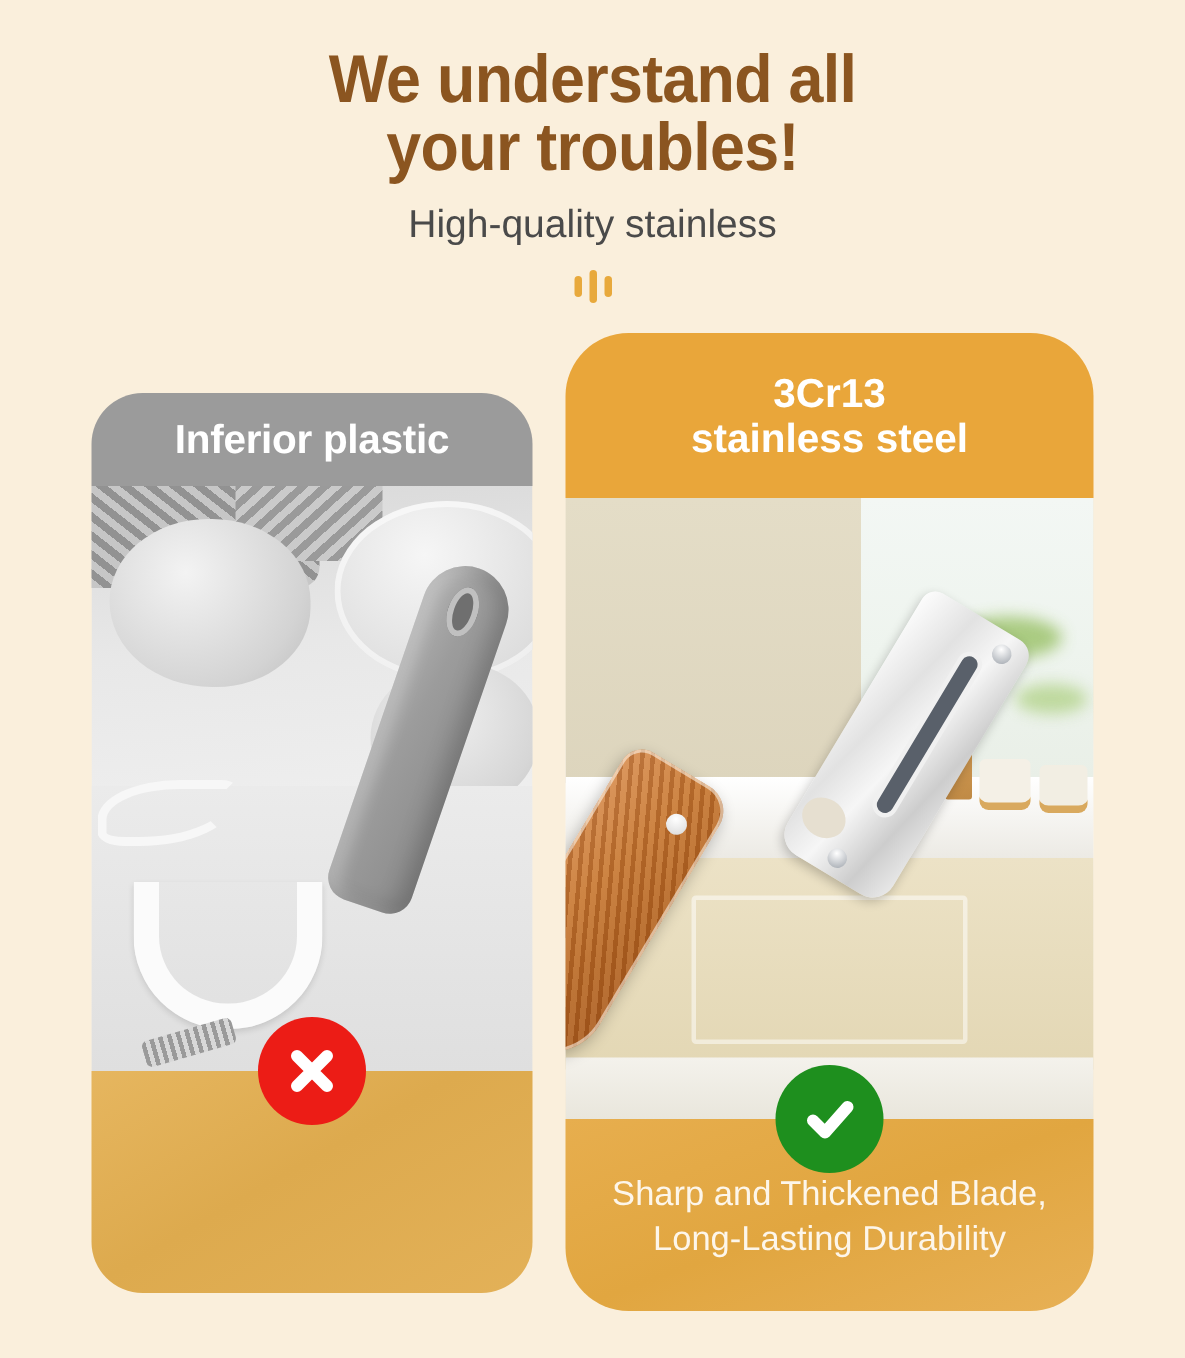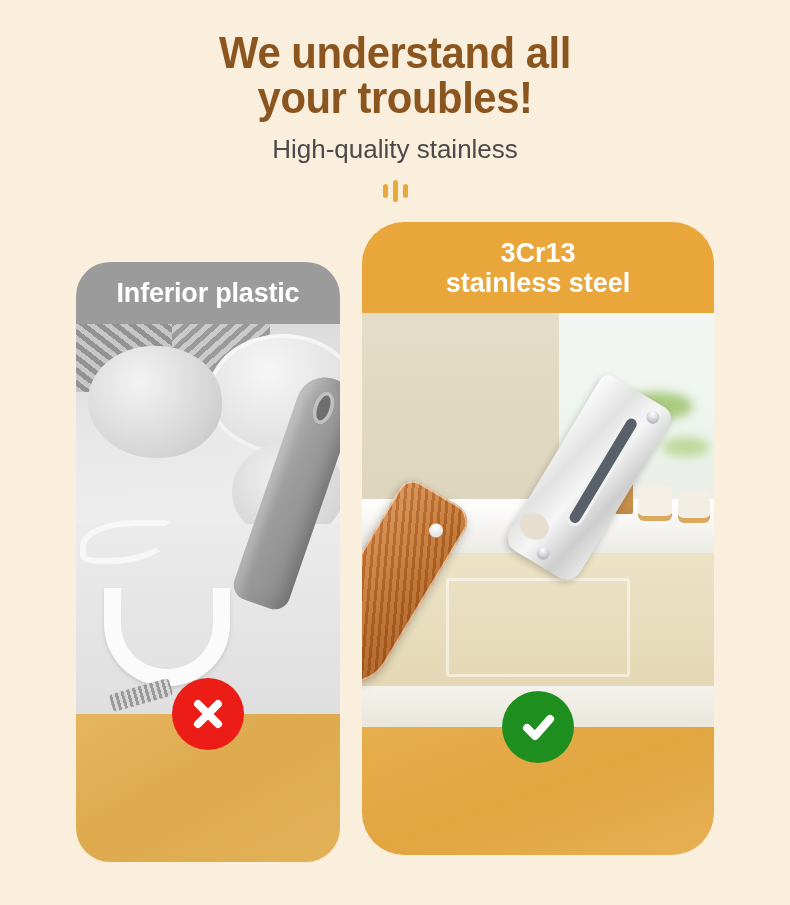--- a/index.html
+++ b/index.html
@@ -45,21 +45,21 @@
     top:222px; left:0;
     width:790px; height:660px;
     display:flex;
     justify-content:center;
     align-items:flex-start;
     gap:22px;
   }
   .card { position:relative; }
 
   
-  .card-bad { width:264px; margin-top:40px; }
+  .card-bad { width:294px; margin-top:40px; }
   .card-bad .card-head {
     height:62px;
     background:#9b9b9b;
     border-radius:34px 34px 0 0;
     display:flex; align-items:center; justify-content:center;
   }
   .card-bad .card-head span {
     color:#ffffff; font-size:27px; font-weight:bold; letter-spacing:-0.2px;
   }
   .card-bad .photo { height:390px; border-radius:0; overflow:hidden; position:relative; }
@@ -68,21 +68,21 @@
     border-radius:0 0 34px 34px;
     background:linear-gradient(150deg,#e6b65f 0%,#ddaa4e 45%,#e3b158 100%);
     display:flex; flex-direction:column; align-items:center; justify-content:center;
     position:relative;
   }
   .card-bad .footer p { color:#fdf6ea; font-size:23px; line-height:30px; text-align:center; padding:0 12px; }
 
   
   .card-good { width:352px; margin-top:0; }
   .card-good .card-head {
-    height:91px;
+    height:110px;
     background:#e9a63a;
     border-radius:42px 42px 0 0;
     display:flex; flex-direction:column; align-items:center; justify-content:center;
   }
   .card-good .card-head span {
     color:#ffffff; font-size:27px; font-weight:bold; line-height:30px; text-align:center;
   }
   .card-good .photo { height:414px; overflow:hidden; position:relative; }
   .card-good .footer {
     height:128px;
@@ -273,16 +273,17 @@
 
         </div>
       </div>
     </div>
     <div class="footer">
       <div class="badge badge-ok">
         <svg viewBox="0 0 44 44" aria-hidden="true">
           <path d="M11 23 L19 31 L34 14" fill="none" stroke="#ffffff" stroke-width="8" stroke-linecap="round" stroke-linejoin="round"></path>
         </svg>
       </div>
+      <p>Sharp and Thickened Blade, Long-Lasting Durability</p>
     </div>
   </div>
 
 </div>
 
 </body></html>

